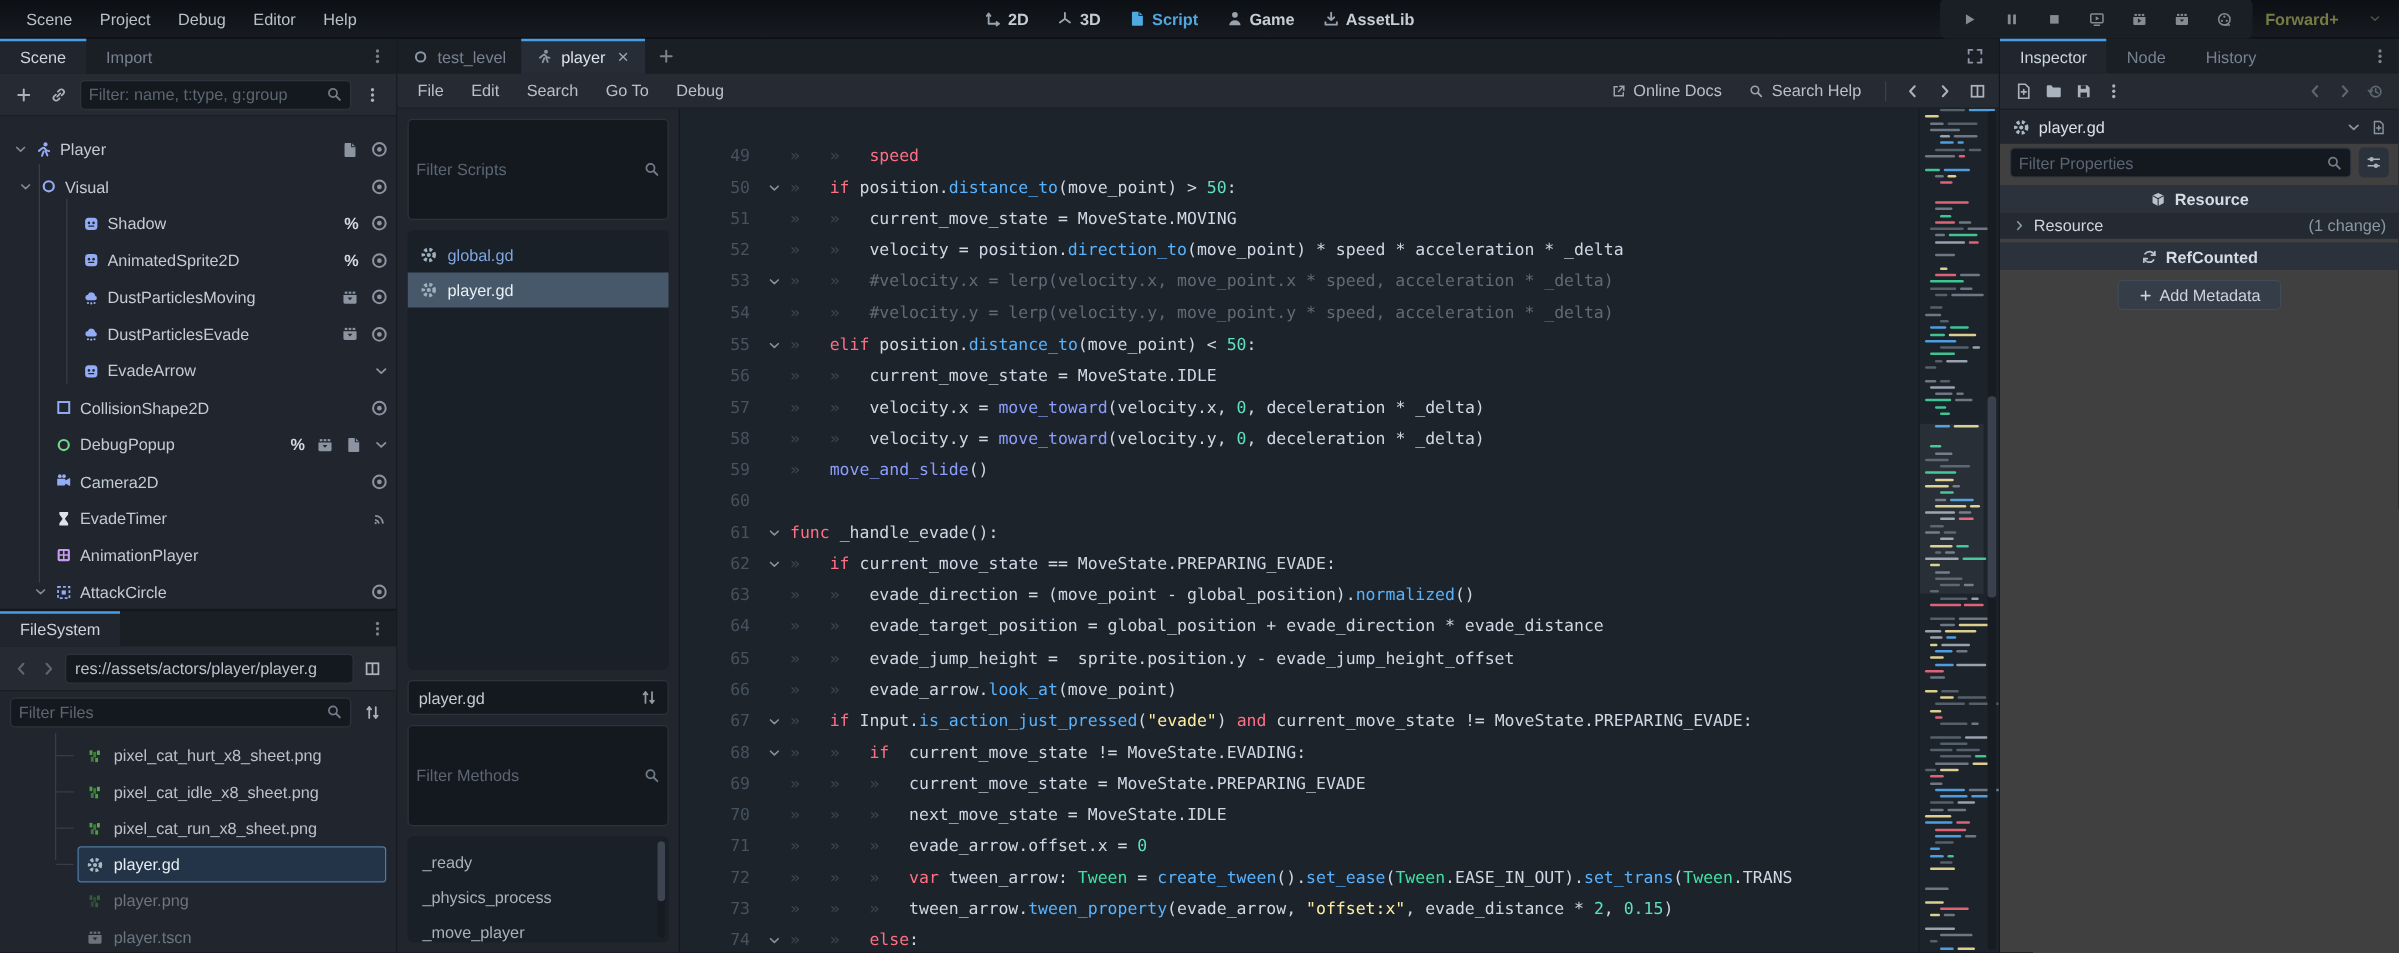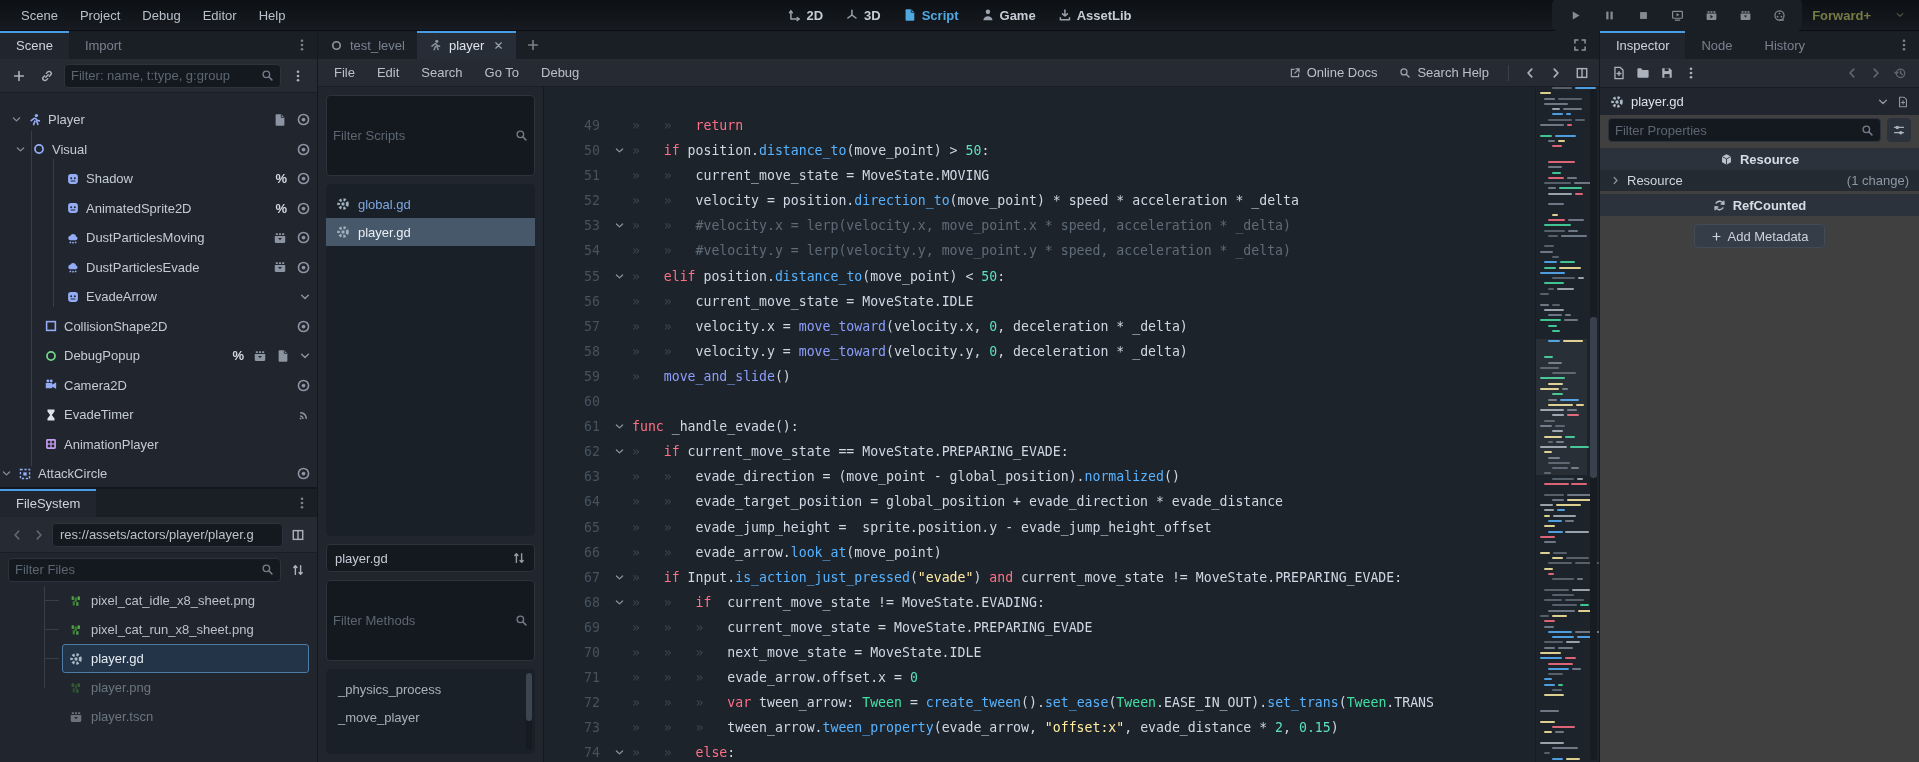--- a/index.html
+++ b/index.html
@@ -615,21 +615,21 @@
             </span>
    </div>
           <div class="st-row" style="padding-left:26px">
      <span class="arrow"></span>
      <svg class="i c-purple" viewBox="0 0 16 16" style="">
               <use href="#s-film"></use>
             </svg>
      <span class="label">AnimationPlayer</span>
      <span class="st-badges"></span>
    </div>
-          <div class="st-row" style="">
+          <div class="st-row" style="padding-left:26px">
      <span class="arrow">
               <svg class="i " viewBox="0 0 16 16" style="width:11px;height:11px">
                 <use href="#s-chev"></use>
               </svg>
             </span>
      <svg class="i c-blue" viewBox="0 0 16 16" style="">
               <use href="#s-area"></use>
             </svg>
      <span class="label">AttackCircle</span>
      <span class="st-badges">
@@ -677,20 +677,27 @@
               </svg>
           </div>
           <span class="tbtn">
               <svg class="i" viewBox="0 0 16 16">
                 <use href="#s-sort"></use>
               </svg>
             </span>
         </div>
         <div class="fs-tree" id="fs-tree">
             <div class="fs-guide" style="top:0;height:102px"></div>
+            <div class="fs-row" style="margin-top:4px">
+     <div class="fs-conn" style="left:-18px"></div>
+     <svg class="i " viewBox="0 0 16 16" style="">
+                <use href="#s-pixels"></use>
+              </svg>
+     <span class="label">pixel_cat_hurt_x8_sheet.png</span>
+   </div>
             <div class="fs-row" style="margin-top:0px">
      <div class="fs-conn" style="left:-18px"></div>
      <svg class="i " viewBox="0 0 16 16" style="">
                 <use href="#s-pixels"></use>
               </svg>
      <span class="label">pixel_cat_idle_x8_sheet.png</span>
    </div>
             <div class="fs-row" style="margin-top:0px">
      <div class="fs-conn" style="left:-18px"></div>
      <svg class="i " viewBox="0 0 16 16" style="">
@@ -817,33 +824,34 @@
                 <use href="#s-sort"></use>
               </svg>
           </div>
           <div class="filterbox">
             <input placeholder="Filter Methods" style="">
             <svg class="i" viewBox="0 0 16 16">
                 <use href="#s-search"></use>
               </svg>
           </div>
           <div class="panel-list method-list" id="method-list">
+              <div class="ml-row">_ready</div>
               <div class="ml-row">_physics_process</div>
               <div class="ml-row">_move_player</div>
             <div class="vtrack">
                 <div class="vthumb" style="top:0;height:62%"></div>
               </div>
           </div>
         </aside>
         <div class="code-wrap">
           <div class="code" id="code">
               <div class="cl">
      <span class="ln">49</span>
      <span class="fc"></span>
-     <span class="ct"><span class="tb">»</span><span class="tb">»</span><span class="k">return</span></span>
+     <span class="ct"><span class="tb">»</span><span class="tb">»</span><span class="k">speed</span></span>
    </div>
               <div class="cl">
      <span class="ln">50</span>
      <span class="fc"><svg class="i " viewBox="0 0 16 16" style="width:11px;height:11px">
                     <use href="#s-chev"></use>
                   </svg></span>
      <span class="ct"><span class="tb">»</span><span class="k">if</span><span class="t"> position.</span><span class="m">distance_to</span><span class="t">(move_point) &gt; </span><span class="u">50</span><span class="t">:</span></span>
    </div>
               <div class="cl">
      <span class="ln">51</span>

